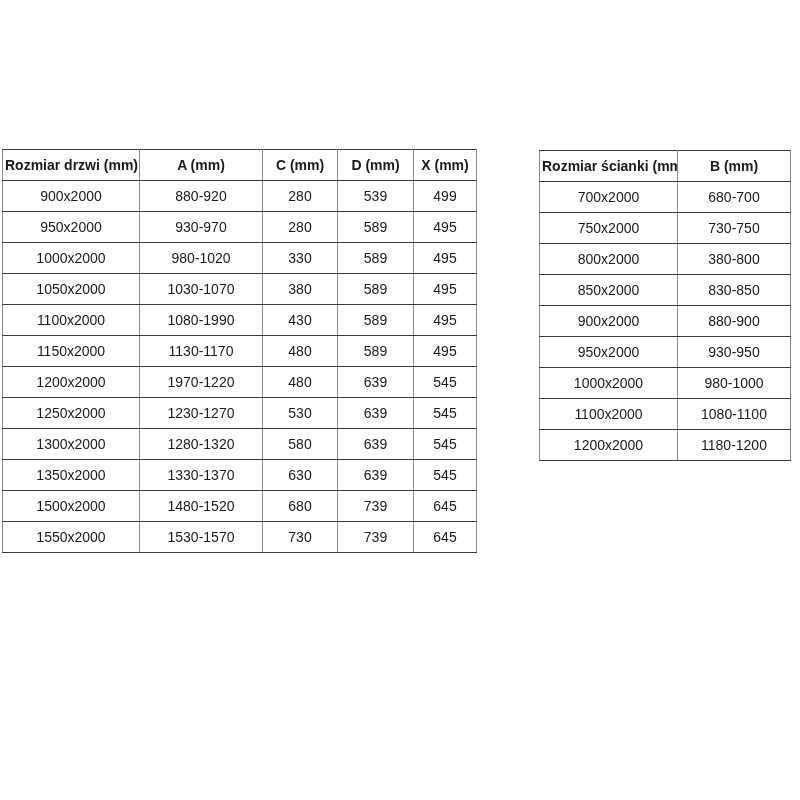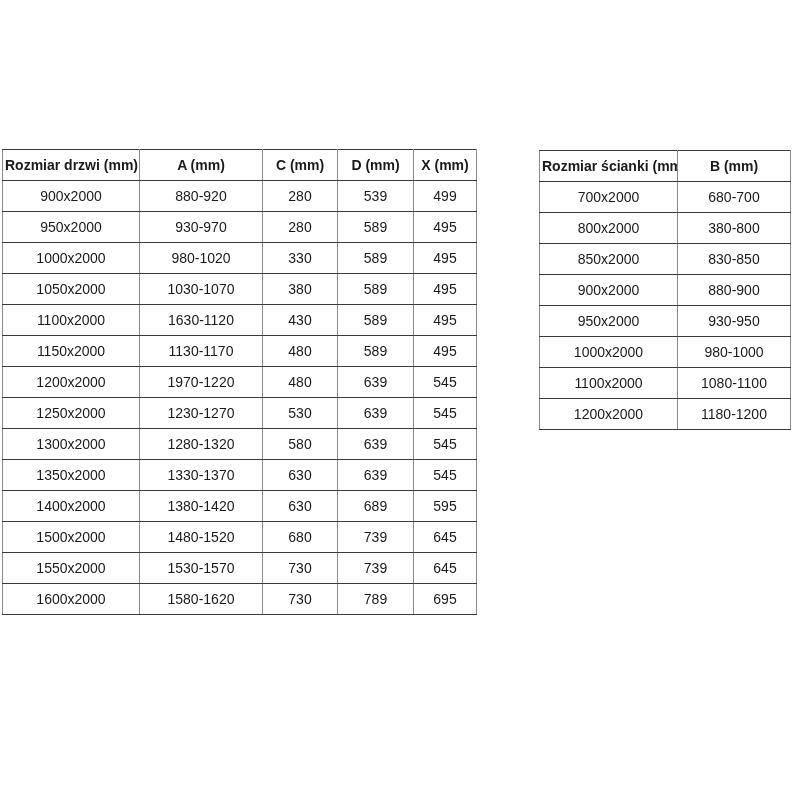--- a/index.html
+++ b/index.html
@@ -101,21 +101,21 @@
         </tr>
         <tr>
           <td>1050x2000</td>
           <td>1030-1070</td>
           <td>380</td>
           <td>589</td>
           <td>495</td>
         </tr>
         <tr>
           <td>1100x2000</td>
-          <td>1630-1120</td>
+          <td>1080-1990</td>
           <td>430</td>
           <td>589</td>
           <td>495</td>
         </tr>
         <tr>
           <td>1150x2000</td>
           <td>1130-1170</td>
           <td>480</td>
           <td>589</td>
           <td>495</td>
@@ -140,48 +140,34 @@
           <td>580</td>
           <td>639</td>
           <td>545</td>
         </tr>
         <tr>
           <td>1350x2000</td>
           <td>1330-1370</td>
           <td>630</td>
           <td>639</td>
           <td>545</td>
-        </tr>
-        <tr>
-          <td>1400x2000</td>
-          <td>1380-1420</td>
-          <td>630</td>
-          <td>689</td>
-          <td>595</td>
         </tr>
         <tr>
           <td>1500x2000</td>
           <td>1480-1520</td>
           <td>680</td>
           <td>739</td>
           <td>645</td>
         </tr>
         <tr>
           <td>1550x2000</td>
           <td>1530-1570</td>
           <td>730</td>
           <td>739</td>
           <td>645</td>
-        </tr>
-        <tr>
-          <td>1600x2000</td>
-          <td>1580-1620</td>
-          <td>730</td>
-          <td>789</td>
-          <td>695</td>
         </tr>
       </tbody>
   </table>
 
   <table class="spec" id="walls-table">
     <colgroup>
       <col style="width:138px">
       <col style="width:113px">
     </colgroup>
     <thead>
@@ -189,20 +175,24 @@
           <th>Rozmiar ścianki (mm)</th>
           <th>B (mm)</th>
         </tr>
       </thead>
     <tbody>
         <tr>
           <td>700x2000</td>
           <td>680-700</td>
         </tr>
         <tr>
+          <td>750x2000</td>
+          <td>730-750</td>
+        </tr>
+        <tr>
           <td>800x2000</td>
           <td>380-800</td>
         </tr>
         <tr>
           <td>850x2000</td>
           <td>830-850</td>
         </tr>
         <tr>
           <td>900x2000</td>
           <td>880-900</td>

